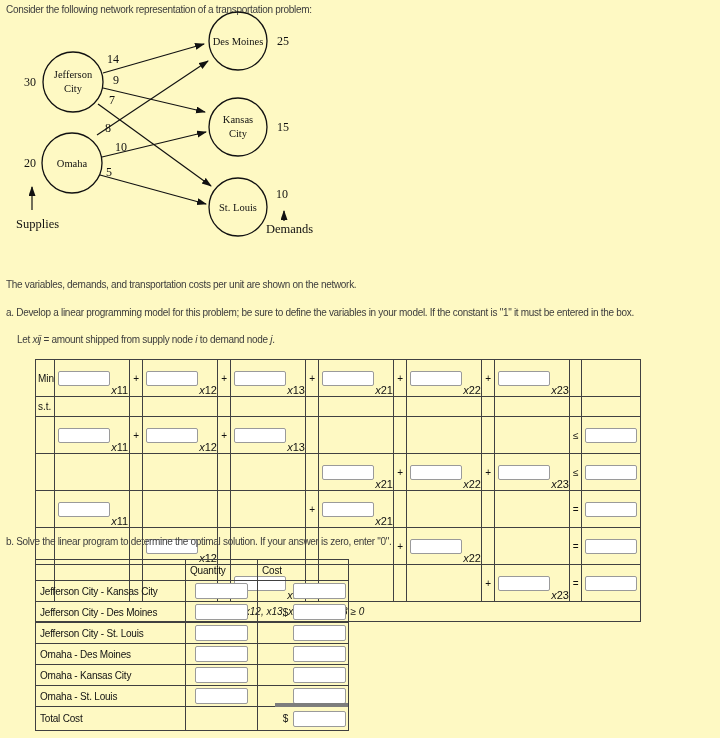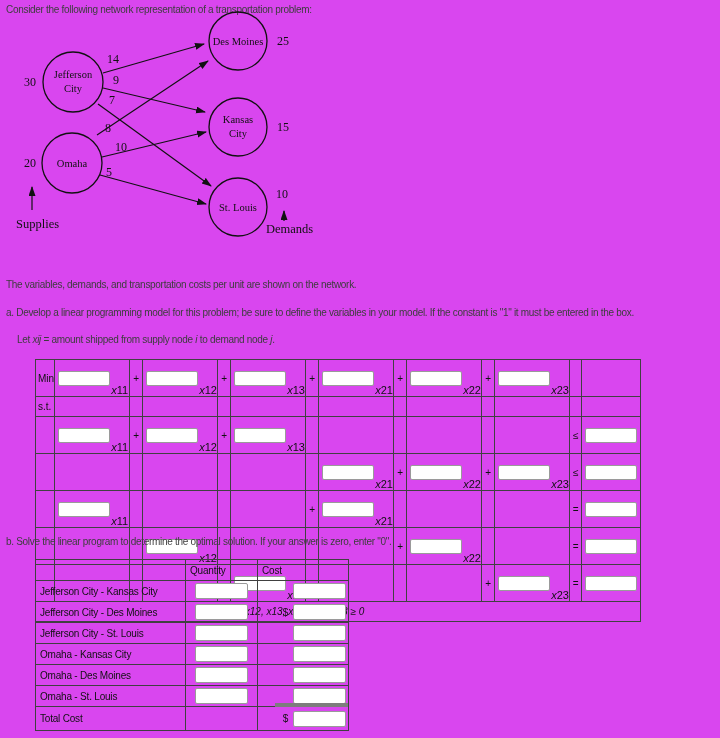--- a/index.html
+++ b/index.html
@@ -1,17 +1,17 @@
 <!DOCTYPE html>
 <html><head>
 <meta charset="utf-8">
 <style>
   * { margin:0; padding:0; box-sizing:border-box; }
   body { background:#fff; font-family:"Liberation Sans", sans-serif; }
-  .page { position:relative; width:720px; height:738px; background:#d946ef; overflow:hidden; color:#3d3d3d; }
+  .page { position:relative; width:720px; height:738px; background:#fef9c3; overflow:hidden; color:#3d3d3d; }
   .line { position:absolute; font-size:10px; letter-spacing:-0.3px; white-space:nowrap; color:#3d3d3d; }
 
   
   svg.diagram { position:absolute; left:0; top:18; }
   svg text { font-family:"Liberation Serif", serif; fill:#111; }
   .node-label { font-size:10.5px; }
   .num-label { font-size:12px; }
   .axis-label { font-size:12.5px; }
   .arc { stroke:#111; stroke-width:1.2; }
   .nodec { fill:none; stroke:#111; stroke-width:1.3; }
@@ -361,30 +361,30 @@
     <tr>
       <td>Jefferson City - St. Louis</td>
       <td class="qty"><input class="sbox" type="text" style=""></td>
       <td class="cost">
             <div class="costflex">
               <input class="sbox" type="text" style="">
             </div>
           </td>
     </tr>
     <tr>
+      <td>Omaha - Des Moines</td>
+      <td class="qty"><input class="sbox" type="text" style=""></td>
+      <td class="cost">
+            <div class="costflex">
+              <input class="sbox" type="text" style="">
+            </div>
+          </td>
+    </tr>
+    <tr>
       <td>Omaha - Kansas City</td>
-      <td class="qty"><input class="sbox" type="text" style=""></td>
-      <td class="cost">
-            <div class="costflex">
-              <input class="sbox" type="text" style="">
-            </div>
-          </td>
-    </tr>
-    <tr>
-      <td>Omaha - Des Moines</td>
       <td class="qty"><input class="sbox" type="text" style=""></td>
       <td class="cost">
             <div class="costflex">
               <input class="sbox" type="text" style="">
             </div>
           </td>
     </tr>
     <tr>
       <td>Omaha - St. Louis</td>
       <td class="qty"><input class="sbox" type="text" style=""></td>

